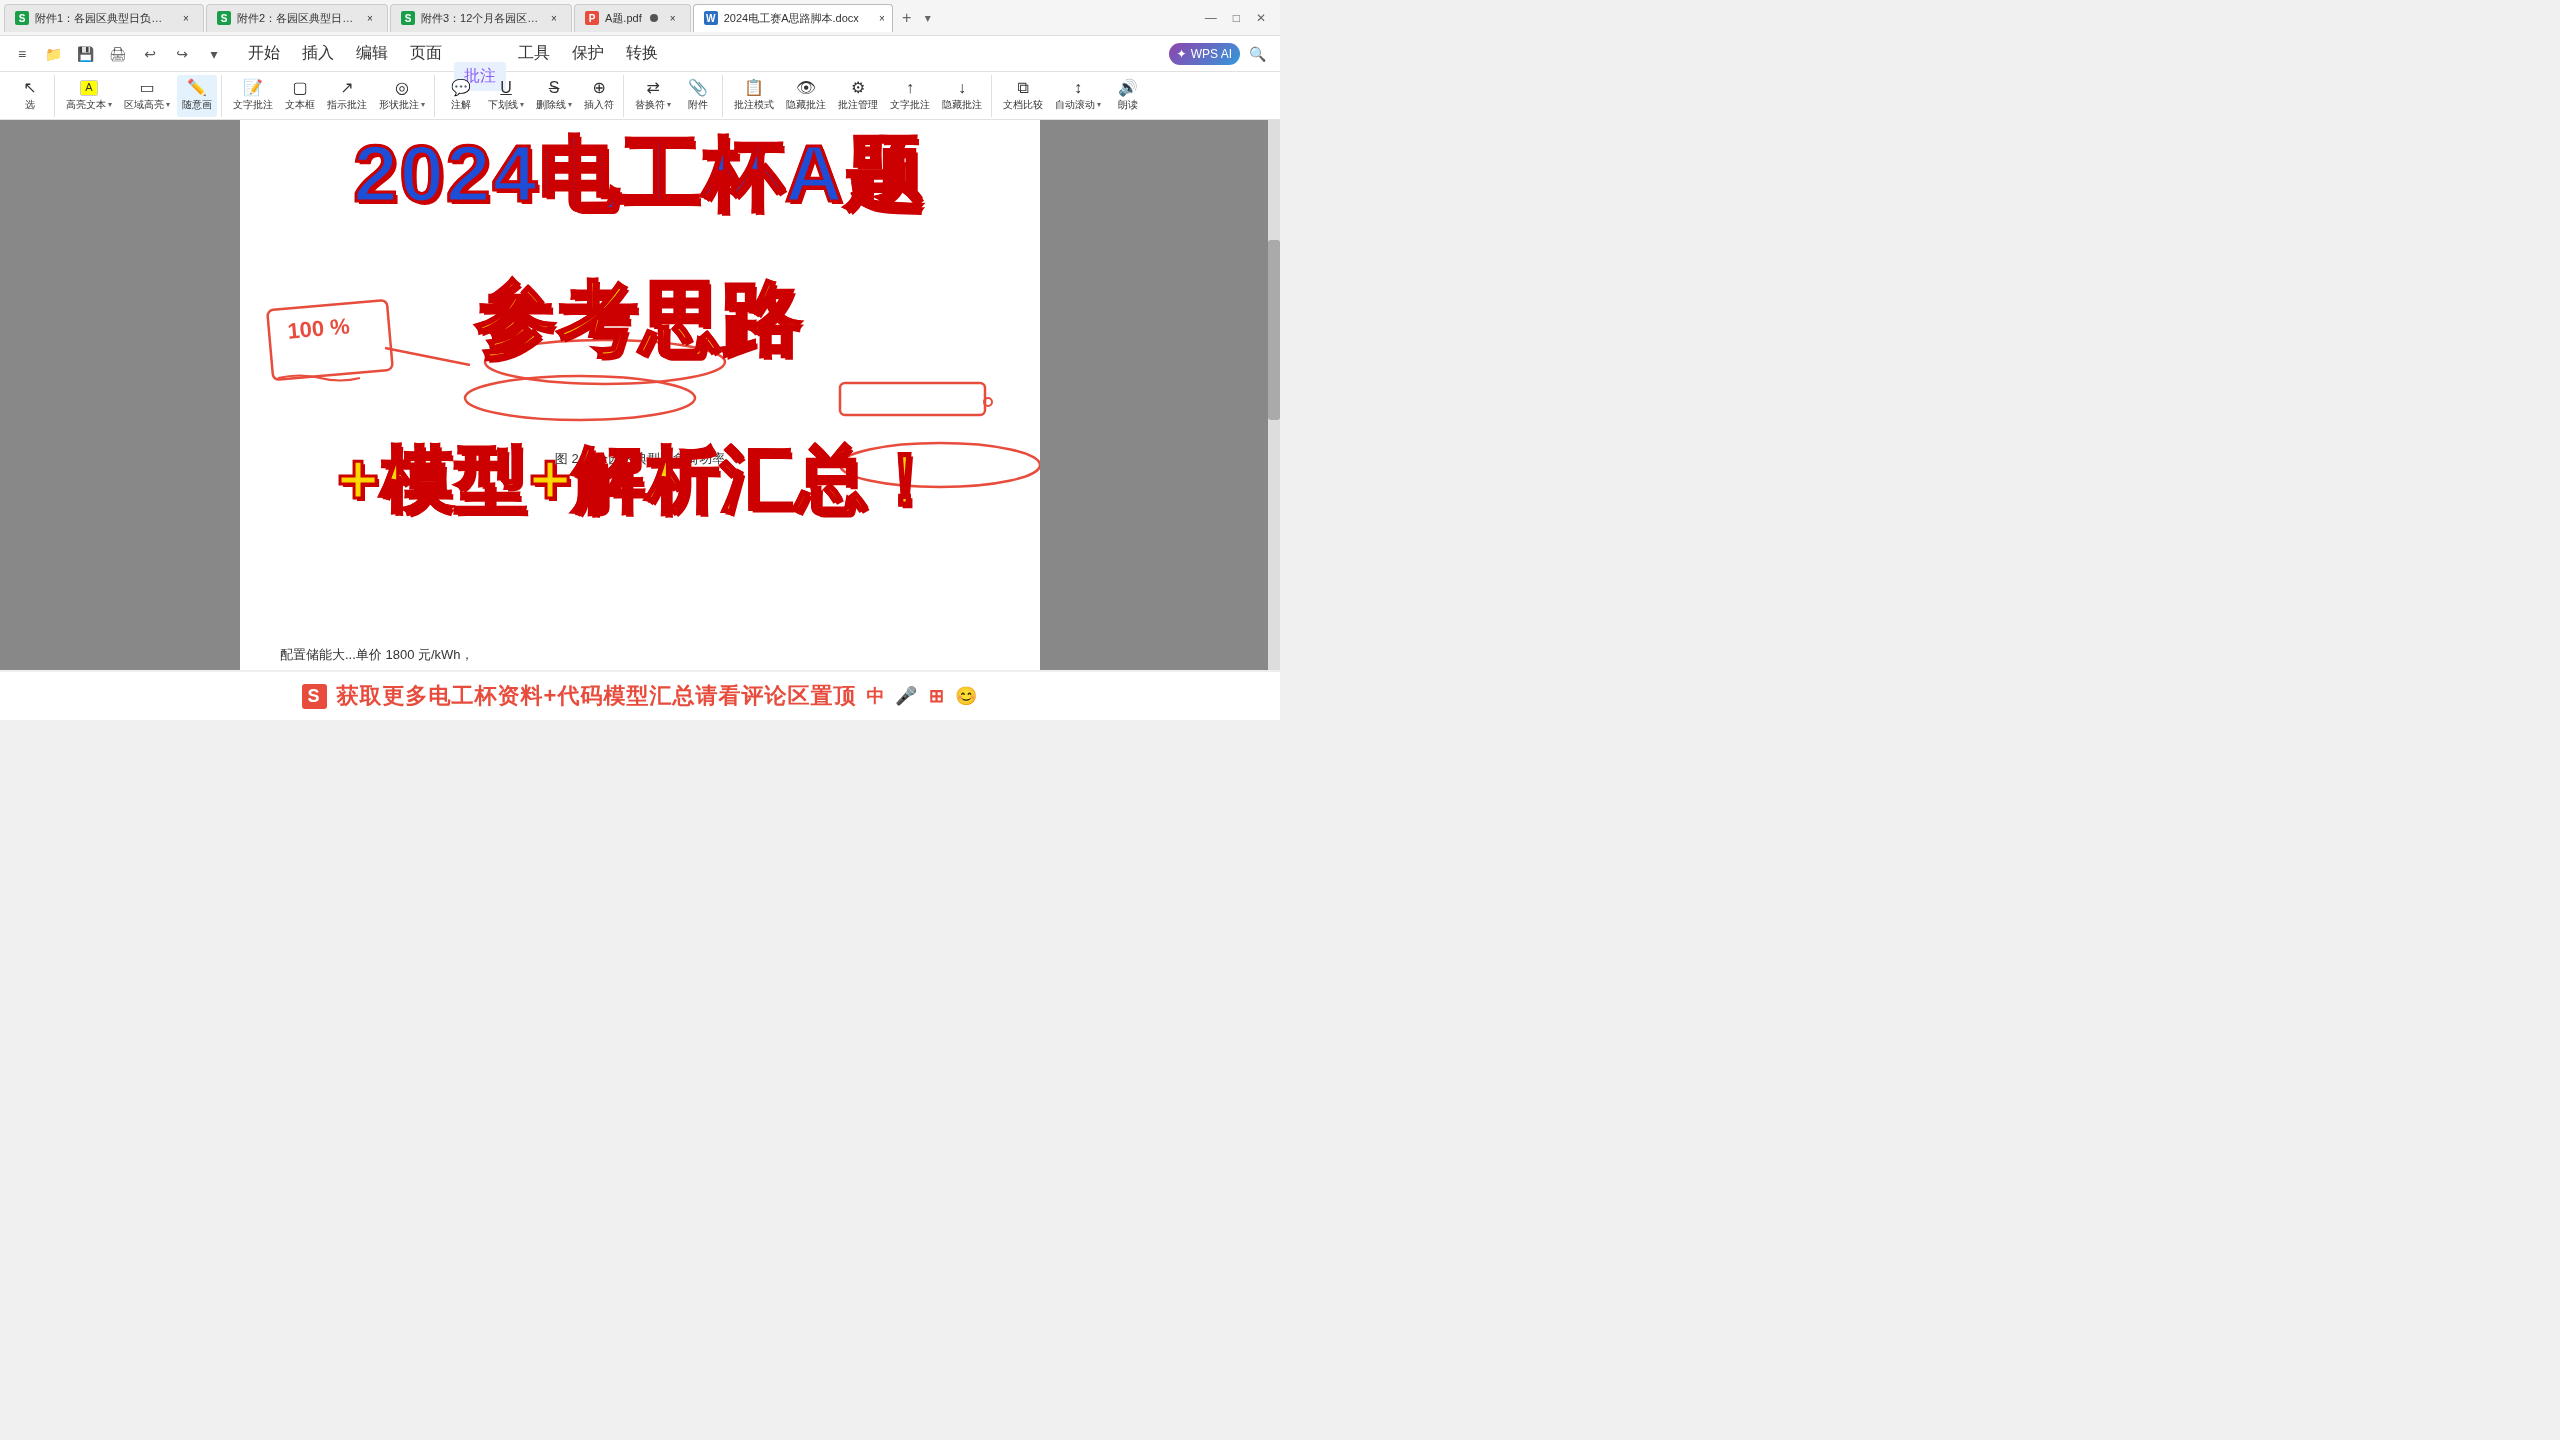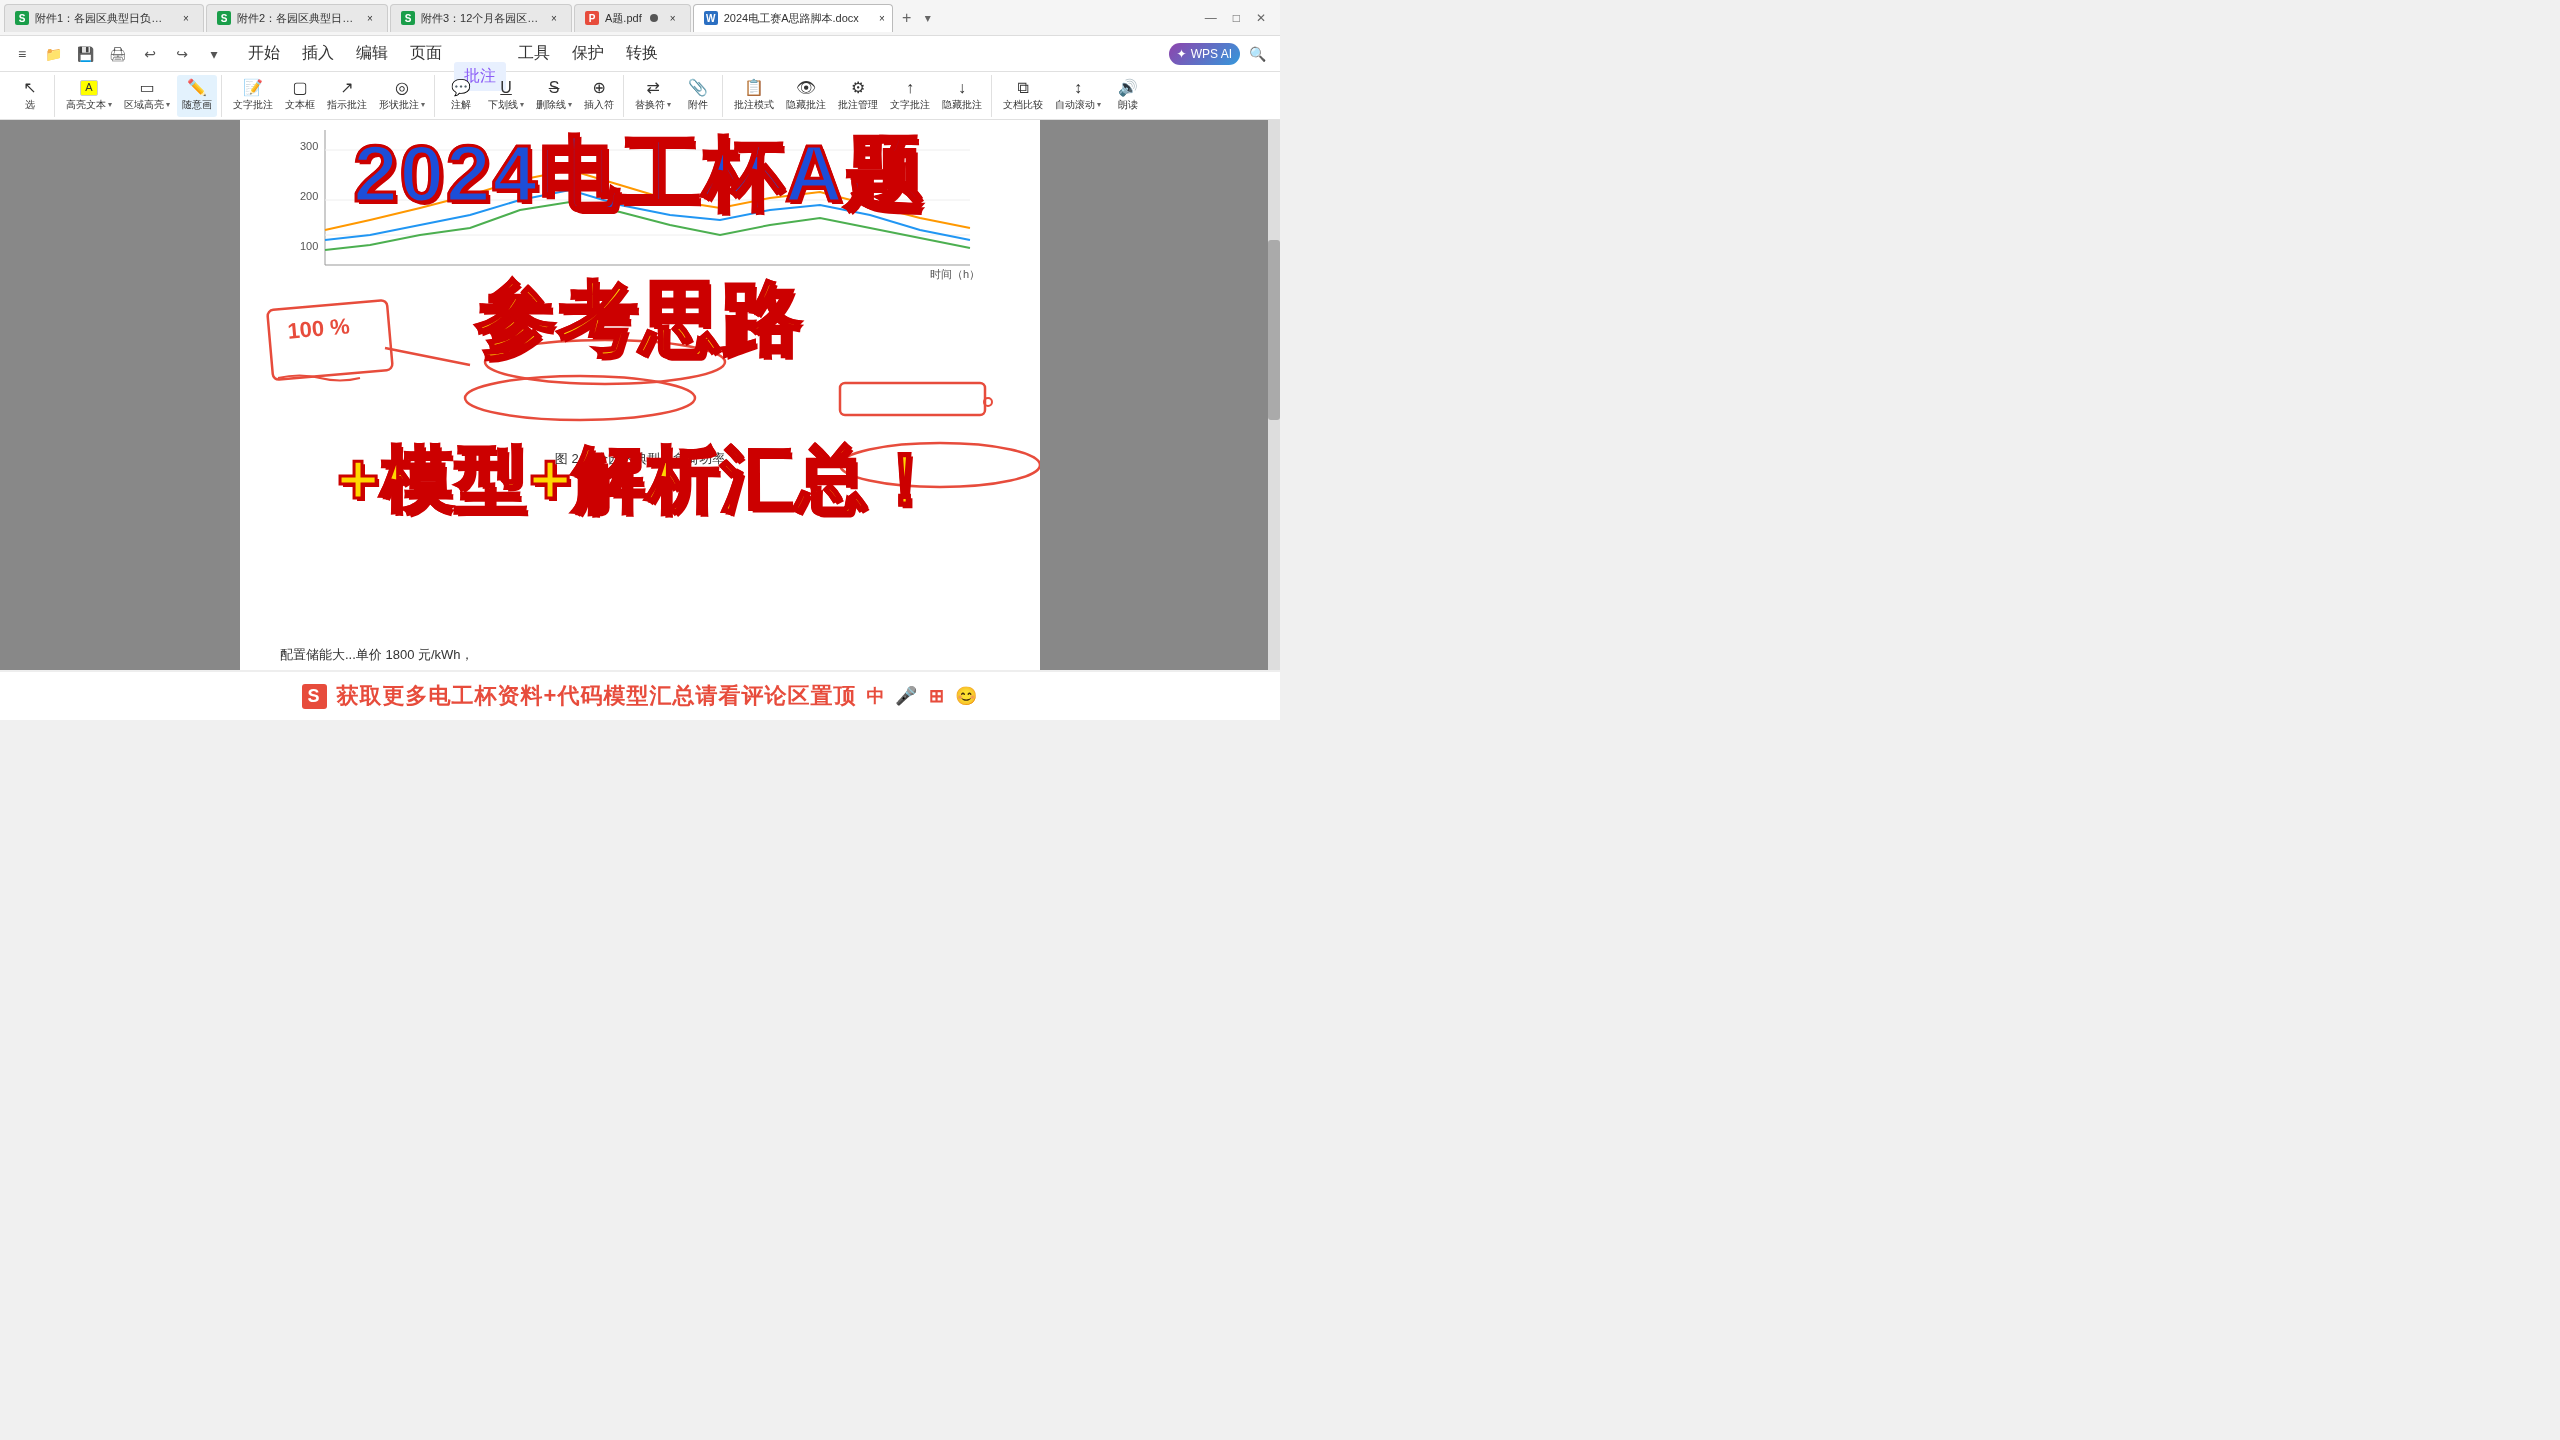--- a/index.html
+++ b/index.html
@@ -567,43 +567,20 @@
       <div class="tb-icon">🔊</div>
       <div class="tb-label">朗读</div>
     </div>
   </div>
 </div>
 
 <div class="main-area">
 
   <div class="document" style="position:relative;">
 
-    <div class="chart-svg-container">
-      <svg width="100%" height="160" viewBox="0 0 700 160">
-
-        <text x="10" y="30" font-size="11" fill="#555">300</text>
-        <text x="10" y="80" font-size="11" fill="#555">200</text>
-        <text x="10" y="130" font-size="11" fill="#555">100</text>
-
-        <line x1="35" y1="10" x2="35" y2="145" stroke="#999" stroke-width="1"></line>
-        <line x1="35" y1="145" x2="680" y2="145" stroke="#999" stroke-width="1"></line>
-
-        <line x1="35" y1="30" x2="680" y2="30" stroke="#eee" stroke-width="1"></line>
-        <line x1="35" y1="80" x2="680" y2="80" stroke="#eee" stroke-width="1"></line>
-        <line x1="35" y1="115" x2="680" y2="115" stroke="#eee" stroke-width="1"></line>
-
-        <text x="640" y="158" font-size="11" fill="#555">时间（h）</text>
-
-        <polyline points="35,120 80,115 130,105 180,95 230,80 280,70 330,85 380,95 430,100 480,90 530,85 580,95 630,110 680,120" fill="none" stroke="#2196F3" stroke-width="2"></polyline>
-
-        <polyline points="35,130 80,125 130,115 180,108 230,90 280,82 330,92 380,105 430,115 480,105 530,98 580,108 630,118 680,128" fill="none" stroke="#4CAF50" stroke-width="2"></polyline>
-
-        <polyline points="35,110 80,100 130,88 180,75 230,60 280,50 330,65 380,80 430,88 480,78 530,72 580,85 630,98 680,108" fill="none" stroke="#FF9800" stroke-width="2"></polyline>
-      </svg>
-    </div>
 
     <div class="doc-content">
       <div style="height:155px;"></div>
       <div class="doc-caption">图 2 三个园区典型日负荷功率</div>
       <div class="doc-text-block">
         <p>配置储能大...单价 1800 元/kWh，</p>
         <p>SOC 允许范围 1...年计。SOC手机电量</p>
         <p>运行规则：各园区可再生能源发电优先供给本区域负荷，不足部分从主电网</p>
 
       </div>

